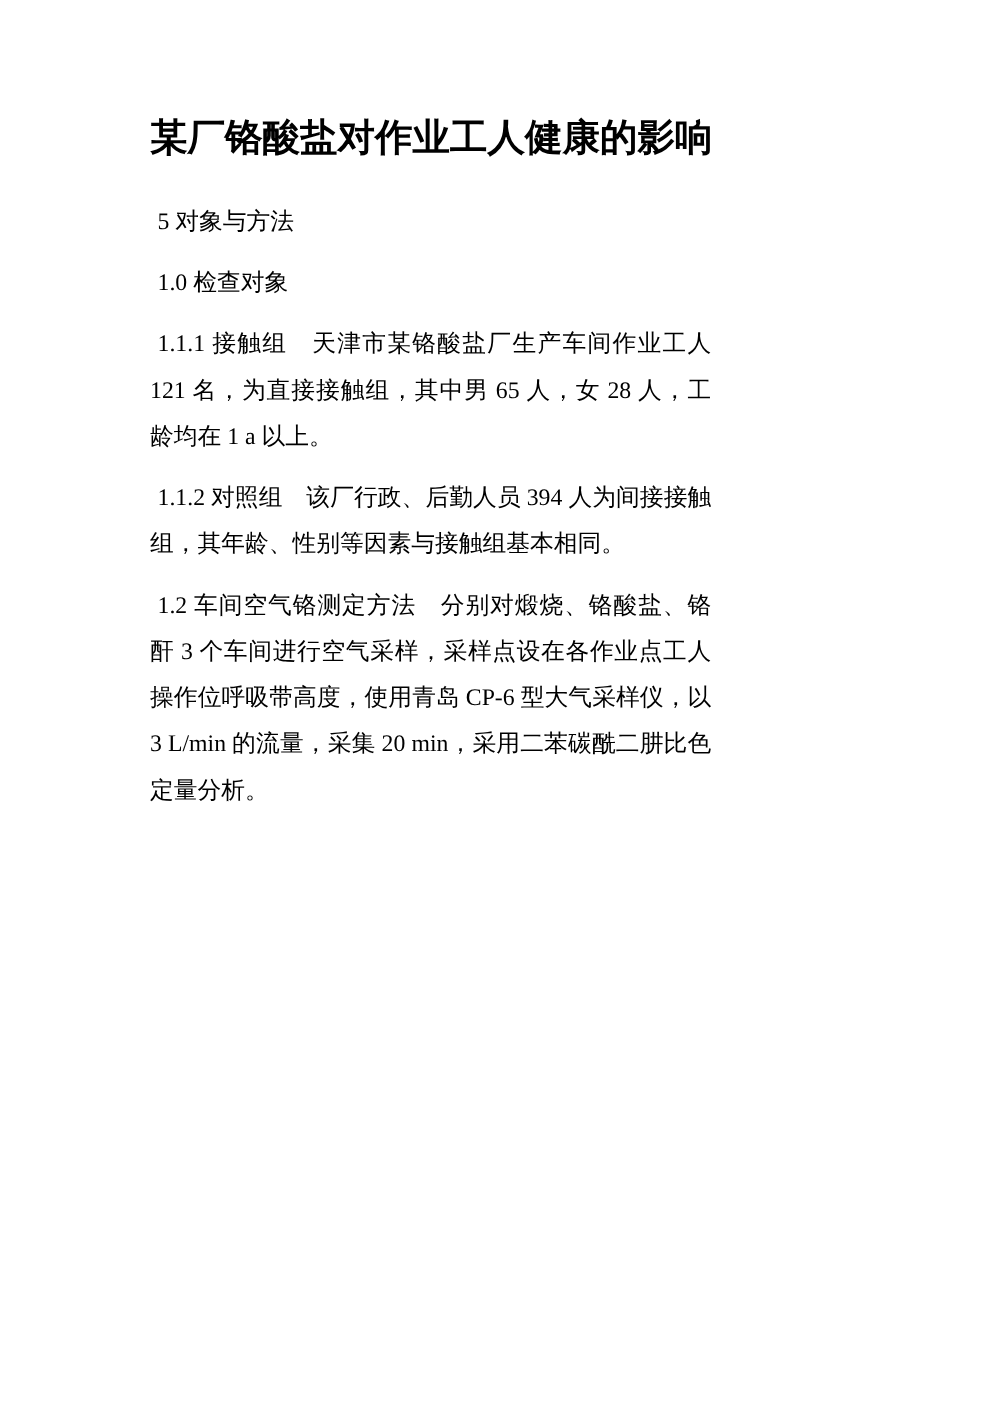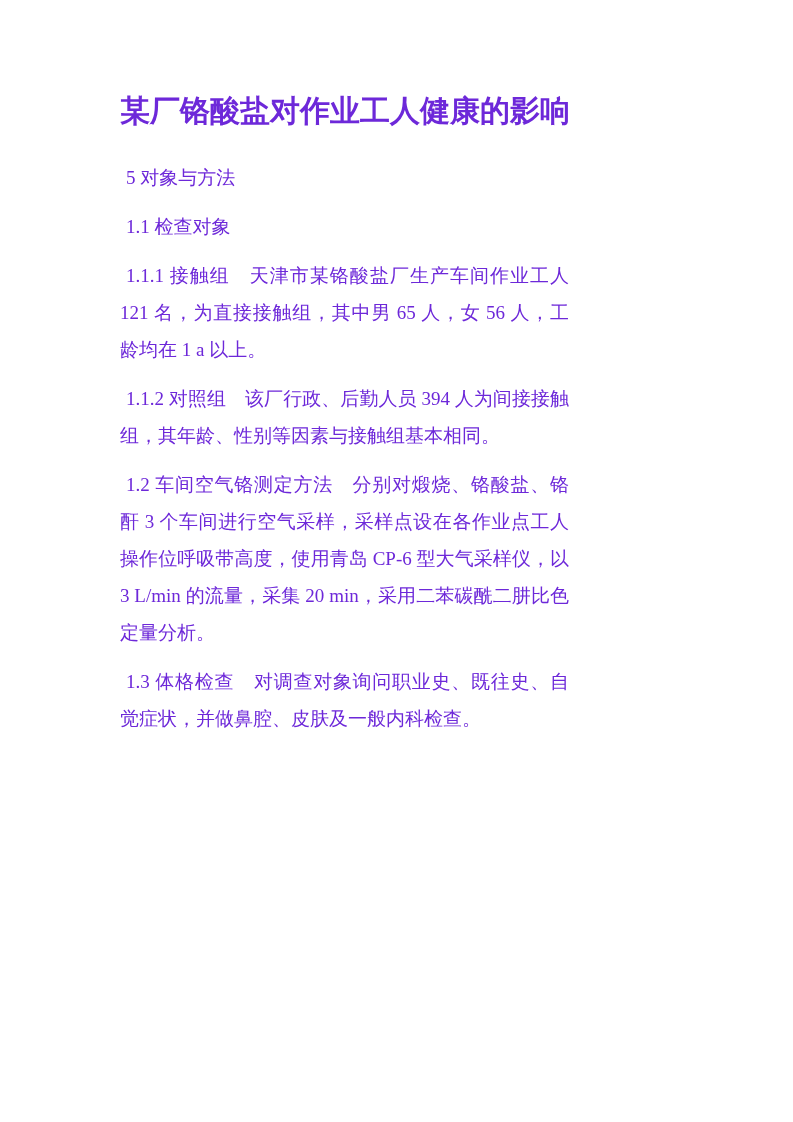--- a/index.html
+++ b/index.html
@@ -6,21 +6,21 @@
     margin: 0;
     padding: 0;
     background: #ffffff;
   }
   .page {
     position: relative;
     width: 687px;
     height: 1122px;
     box-sizing: border-box;
     background: #ffffff;
-    color: #6d28d9;
+    color: #000000;
     padding: 90px 118px 40px 120px;
     font-family: "Liberation Serif", "DejaVu Serif", serif;
     font-size: 19px;
     line-height: 37px;
     text-align: justify;
     overflow: hidden;
   }
   .doc-title {
     font-size: 30px;
     font-weight: 700;
@@ -43,25 +43,24 @@
 </head>
 <body>
 
 <div class="page">
 
   <h1 class="doc-title">某厂铬酸盐对作业工人健康的影响</h1>
 
 
   <p class="block heading">5 对象与方法</p>
 
-  <p class="block heading">1.1 检查对象</p>
+  <p class="block heading">1.0 检查对象</p>
 
-  <p class="block numbered">1.1.1 接触组　天津市某铬酸盐厂生产车间作业工人 121 名，为直接接触组，其中男 65 人，女 56 人，工龄均在 1 a 以上。</p>
+  <p class="block numbered">1.1.1 接触组　天津市某铬酸盐厂生产车间作业工人 121 名，为直接接触组，其中男 65 人，女 28 人，工龄均在 1 a 以上。</p>
 
   <p class="block numbered">1.1.2 对照组　该厂行政、后勤人员 394 人为间接接触组，其年龄、性别等因素与接触组基本相同。</p>
 
   <p class="block numbered">1.2 车间空气铬测定方法　分别对煅烧、铬酸盐、铬酐 3 个车间进行空气采样，采样点设在各作业点工人操作位呼吸带高度，使用青岛 CP-6 型大气采样仪，以 3 L/min 的流量，采集 20 min，采用二苯碳酰二肼比色定量分析。</p>
 
-  <p class="block numbered">1.3 体格检查　对调查对象询问职业史、既往史、自觉症状，并做鼻腔、皮肤及一般内科检查。</p>
 
 
 
 </div>
 
 </body></html>

